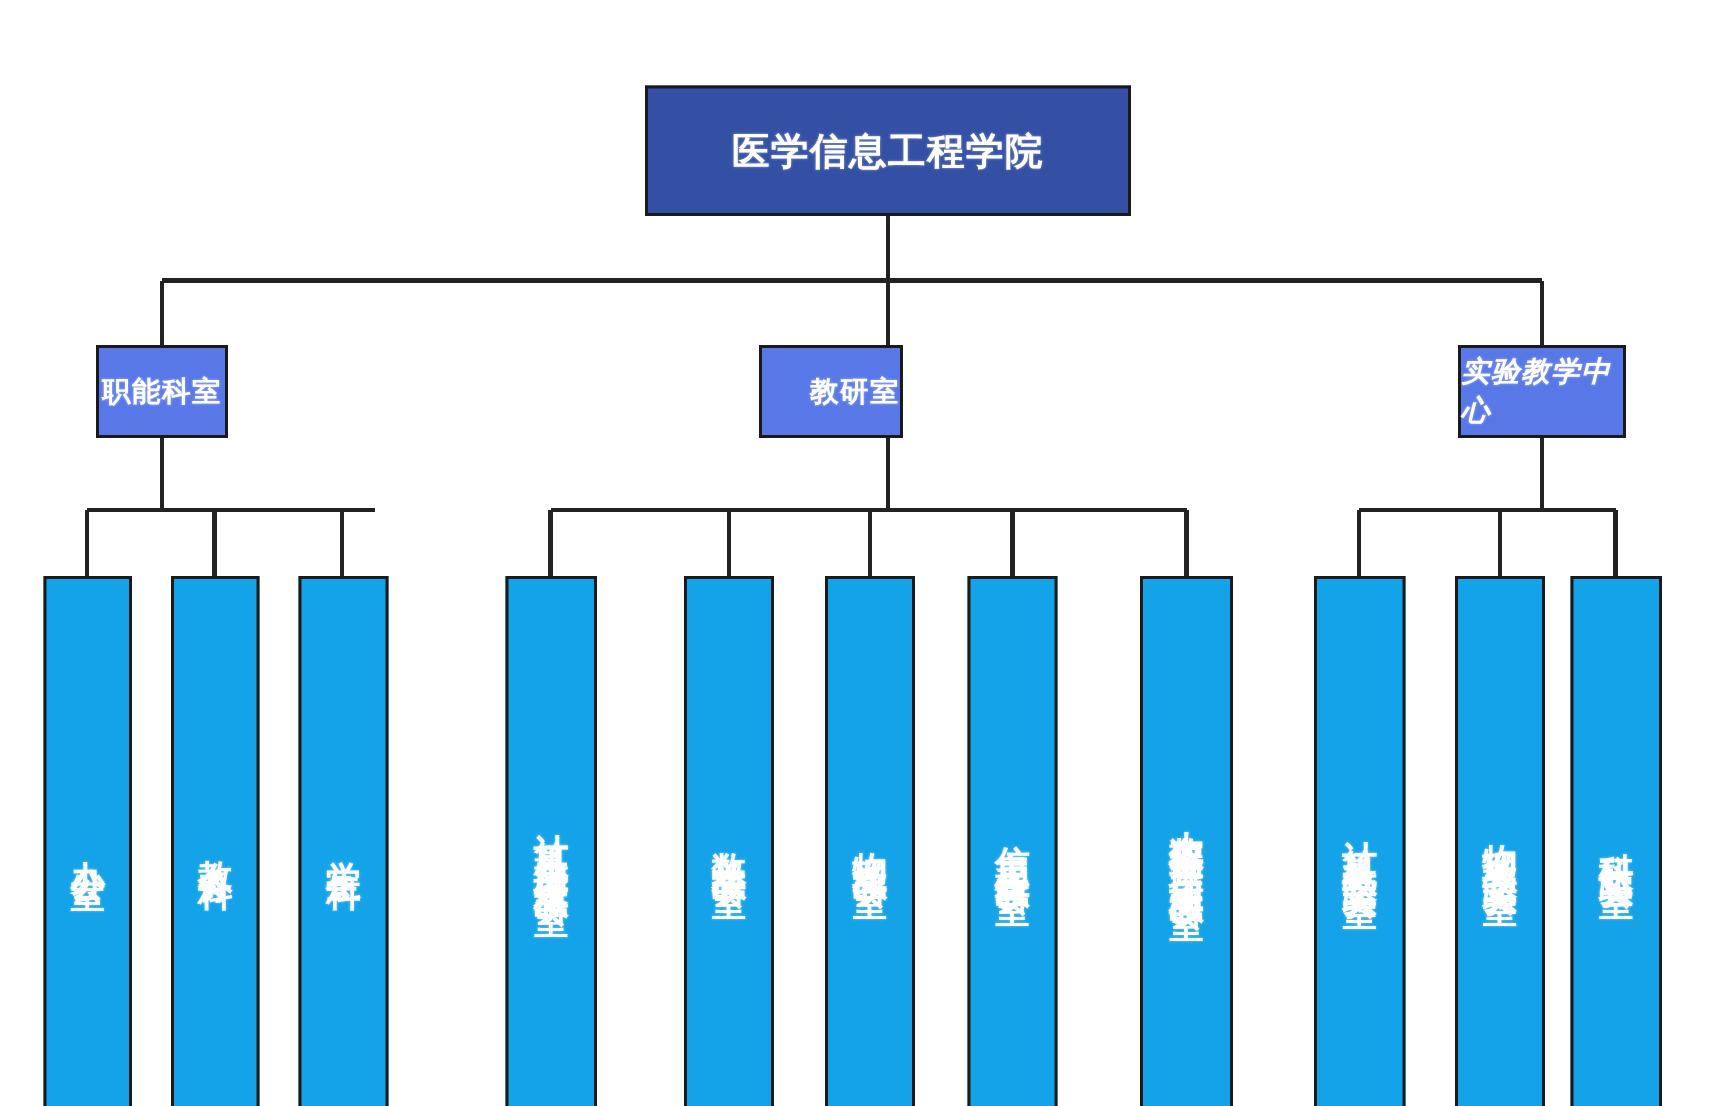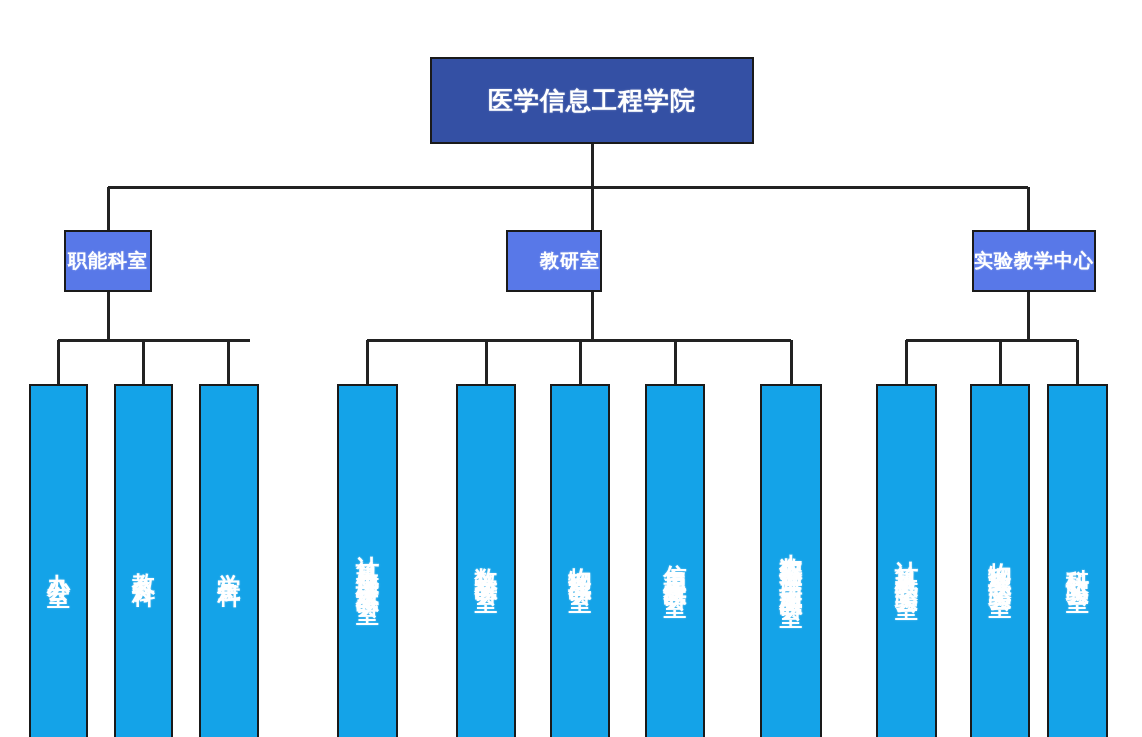--- a/index.html
+++ b/index.html
@@ -102,21 +102,21 @@
   </div>
 
   <div class="node node-branch" style="left:64px; top:203px; width:88px; height:62px;">
     <span>职能科室</span>
   </div>
 
   <div class="node node-branch" style="left:506px; top:203px; width:96px; height:62px;padding-left:32px;">
     <span>教研室</span>
   </div>
 
-  <div class="node node-branch" style="left:972px; top:203px; width:124px; height:62px;">
+  <div class="node node-branch" style="left:972px; top:203px; width:112px; height:62px;font-style:italic;">
     <span>实验教学中心</span>
   </div>
 
   <div class="node node-leaf" style="left:29px; top:357px; width:59px; height:356px;">
     <span class="leaf-text">办公室</span>
   </div>
 
   <div class="node node-leaf" style="left:114px; top:357px; width:59px; height:356px;">
     <span class="leaf-text">教务科</span>
   </div>

